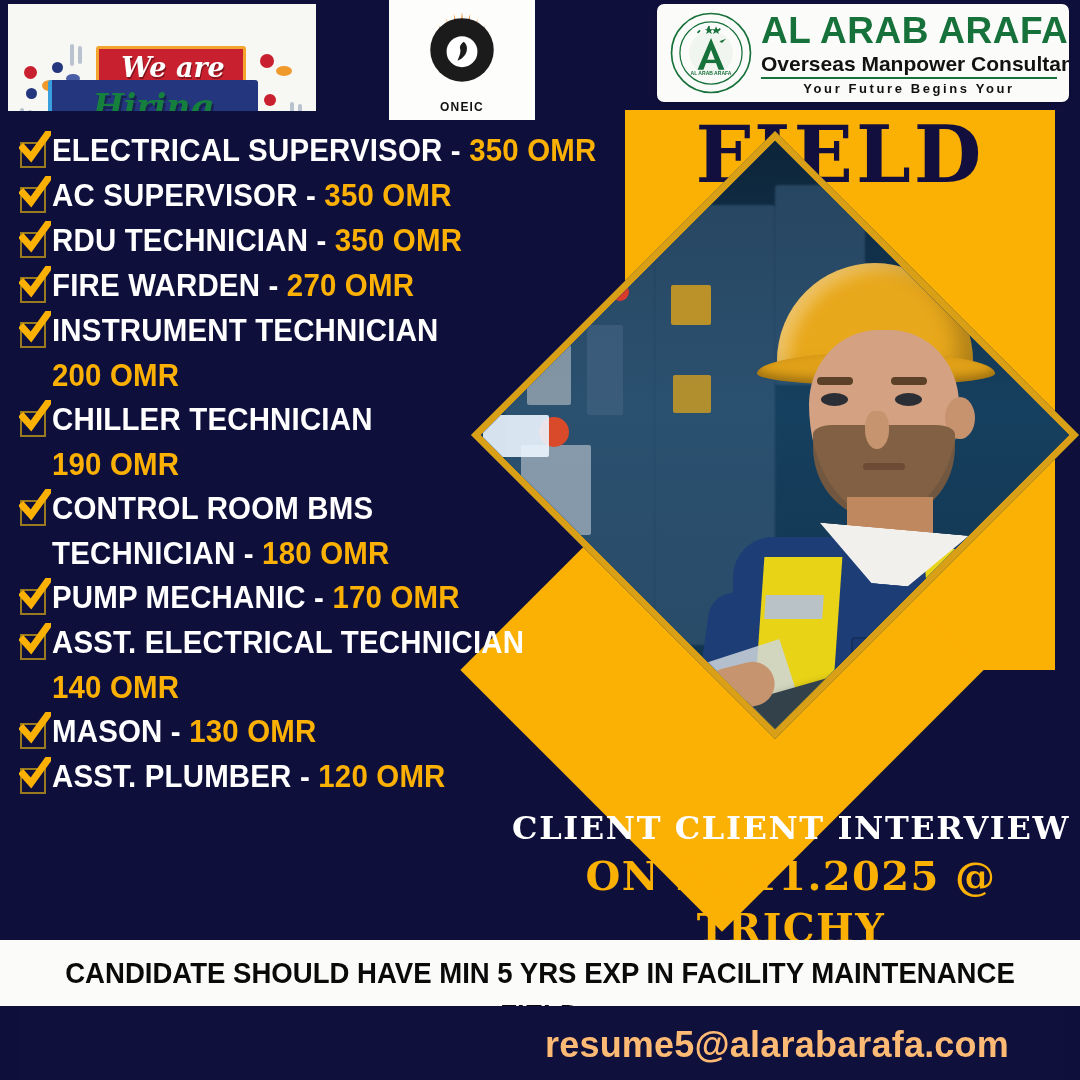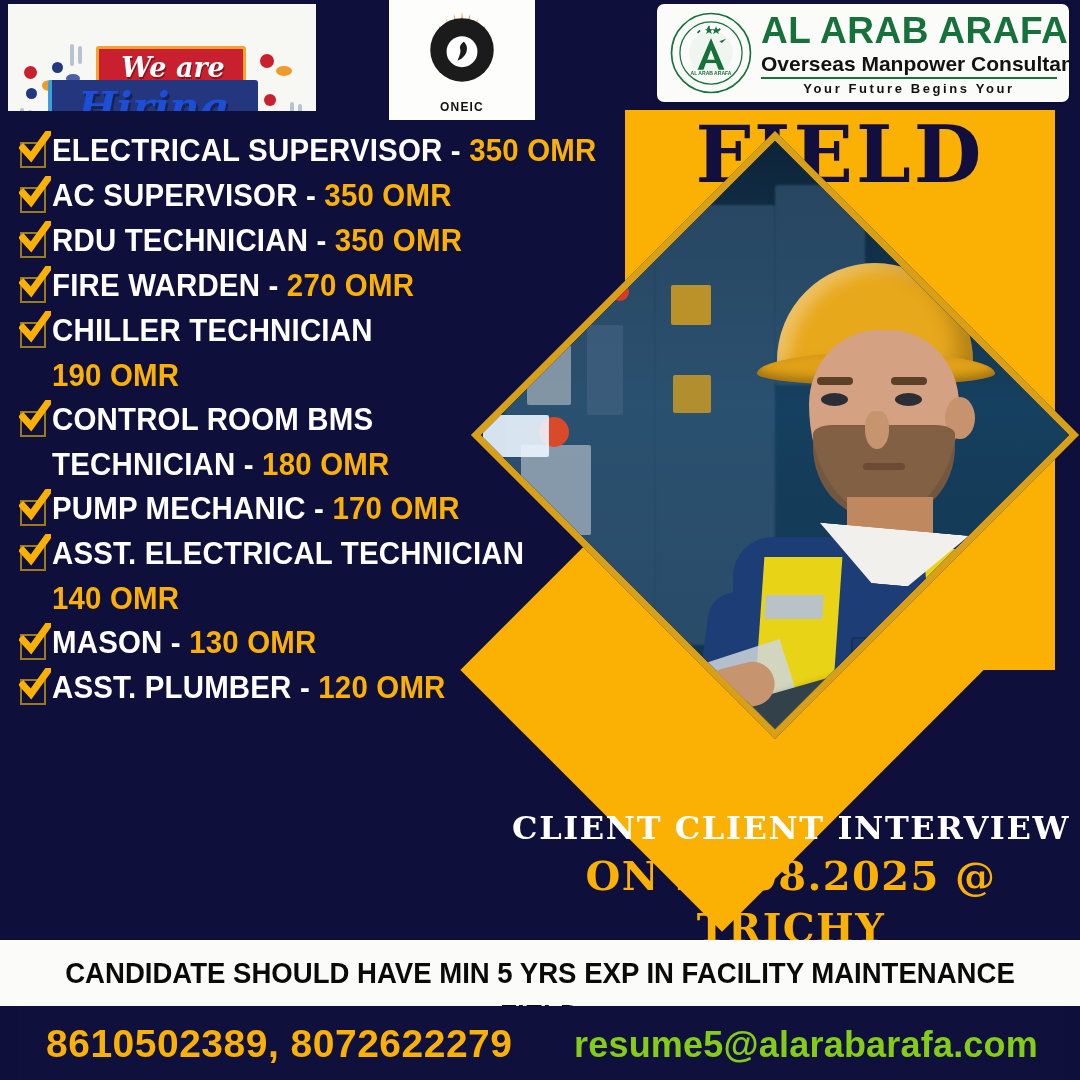--- a/index.html
+++ b/index.html
@@ -33,22 +33,22 @@
     content:"";position:absolute;left:26px;bottom:-12px;width:0;height:0;
     border-right:14px solid #24367d;border-bottom:12px solid transparent;
   }
   .hb-t1{
     position:absolute;left:96px;top:13px;width:138px;text-align:center;
     color:#fff;font-family:"DejaVu Serif",serif;font-style:italic;font-weight:700;
     font-size:27px;line-height:38px;text-shadow:1px 2px 0 rgba(0,0,0,.35);
   }
   .hb-t2{
     position:absolute;left:46px;top:46px;width:198px;text-align:center;
-    color:#1d4ed8;font-family:"DejaVu Serif",serif;font-style:italic;font-weight:700;
-    font-size:41px;line-height:50px;text-shadow:2px 3px 0 rgba(0,0,0,.35);
+    color:#15803d;font-family:"DejaVu Serif",serif;font-style:italic;font-weight:700;
+    font-size:33px;line-height:50px;text-shadow:2px 3px 0 rgba(0,0,0,.35);
   }
   .dot{position:absolute;border-radius:50%;}
   .bar{position:absolute;background:#b9c3cf;border-radius:2px;}
 
   .oneic-box{
     position:absolute;left:389px;top:0;width:146px;height:120px;background:#fdfdfb;
   }
   .oneic-logo{position:absolute;left:50%;top:10px;transform:translateX(-50%);width:92px;height:78px;}
   .oneic-label{
     position:absolute;left:0;right:0;bottom:6px;text-align:center;
@@ -175,21 +175,21 @@
   
   .req-bar{position:absolute;left:0;top:940px;width:1080px;height:66px;background:#fbfbf9;}
   .req-text{
     position:absolute;left:0;right:0;top:12px;text-align:center;color:#0a0a0a;
     font-size:29px;font-weight:700;line-height:42px;letter-spacing:0;
     transform:scaleX(.95);
   }
   .contact-bar{position:absolute;left:18px;top:1006px;width:1046px;height:74px;background:#10103c;}
   .phone{position:absolute;left:28px;top:14px;color:#fbb004;font-size:39px;
     font-weight:700;line-height:48px;letter-spacing:.5px;}
-  .email{position:absolute;left:556px;top:16px;color:#84cc16;font-size:36px;
+  .email{position:absolute;left:527px;top:16px;color:#fdba74;font-size:36px;
     font-weight:700;line-height:46px;letter-spacing:.2px;}
 </style>
 </head>
 <body>
 
 <div id="poster">
 
   <div class="gold-panel"></div>
   <div class="oman-title">FIELD</div>
 
@@ -351,20 +351,32 @@
         </div>
       </div>
       <div>
         <div class="job-row">
           <span class="chk">
             <span class="chk-box"></span>
             <svg class="chk-tick" viewBox="0 0 32 34">
               <path d="M4 17 L12 26 L30 1" stroke="#fbb004" stroke-width="7" fill="none" stroke-linecap="square"></path>
             </svg>
           </span>
+          <span class="job-text">INSTRUMENT TECHNICIAN</span>
+        </div>
+        <div class="job-wrap">200 OMR</div>
+      </div>
+      <div>
+        <div class="job-row">
+          <span class="chk">
+            <span class="chk-box"></span>
+            <svg class="chk-tick" viewBox="0 0 32 34">
+              <path d="M4 17 L12 26 L30 1" stroke="#fbb004" stroke-width="7" fill="none" stroke-linecap="square"></path>
+            </svg>
+          </span>
           <span class="job-text">CHILLER TECHNICIAN</span>
         </div>
         <div class="job-wrap">190 OMR</div>
       </div>
       <div>
         <div class="job-row">
           <span class="chk">
             <span class="chk-box"></span>
             <svg class="chk-tick" viewBox="0 0 32 34">
               <path d="M4 17 L12 26 L30 1" stroke="#fbb004" stroke-width="7" fill="none" stroke-linecap="square"></path>
@@ -416,25 +428,24 @@
               <path d="M4 17 L12 26 L30 1" stroke="#fbb004" stroke-width="7" fill="none" stroke-linecap="square"></path>
             </svg>
           </span>
           <span class="job-text">ASST. PLUMBER - <span class="sal">120 OMR</span></span>
         </div>
       </div>
     </div>
 
   <div class="interview">
     <div class="iv-1">CLIENT CLIENT INTERVIEW</div>
-    <div class="iv-2">ON 25.08.2025 @ TRICHY</div>
+    <div class="iv-2">ON 25.11.2025 @ TRICHY</div>
   </div>
 
   <div class="req-bar">
     <div class="req-text">CANDIDATE SHOULD HAVE MIN 5 YRS EXP IN FACILITY MAINTENANCE FIELD</div>
   </div>
 
   <div class="contact-bar">
-    <div class="phone">8610502389, 8072622279</div>
     <div class="email">resume5@alarabarafa.com</div>
   </div>
 
 </div>
 
 </body></html>

